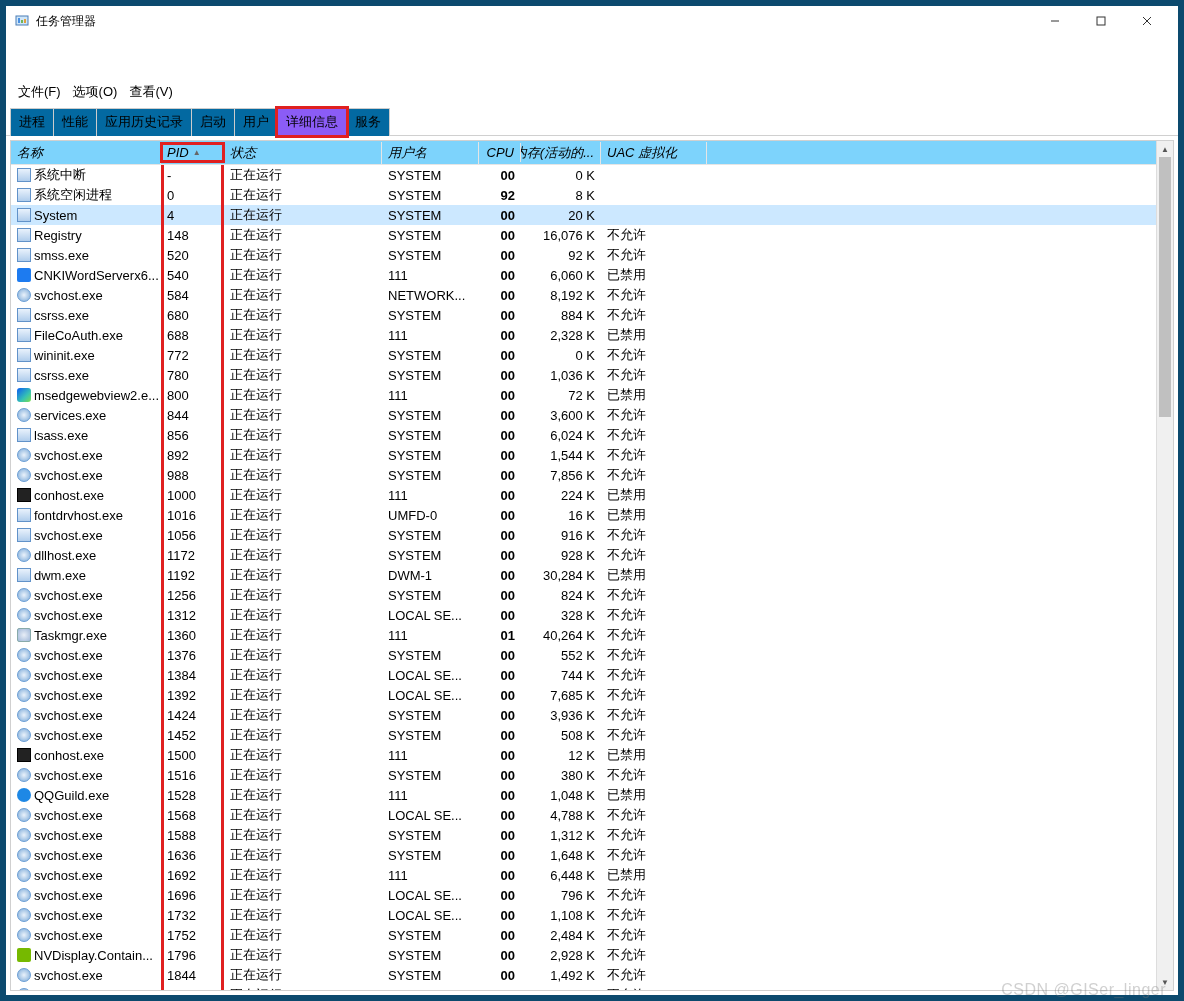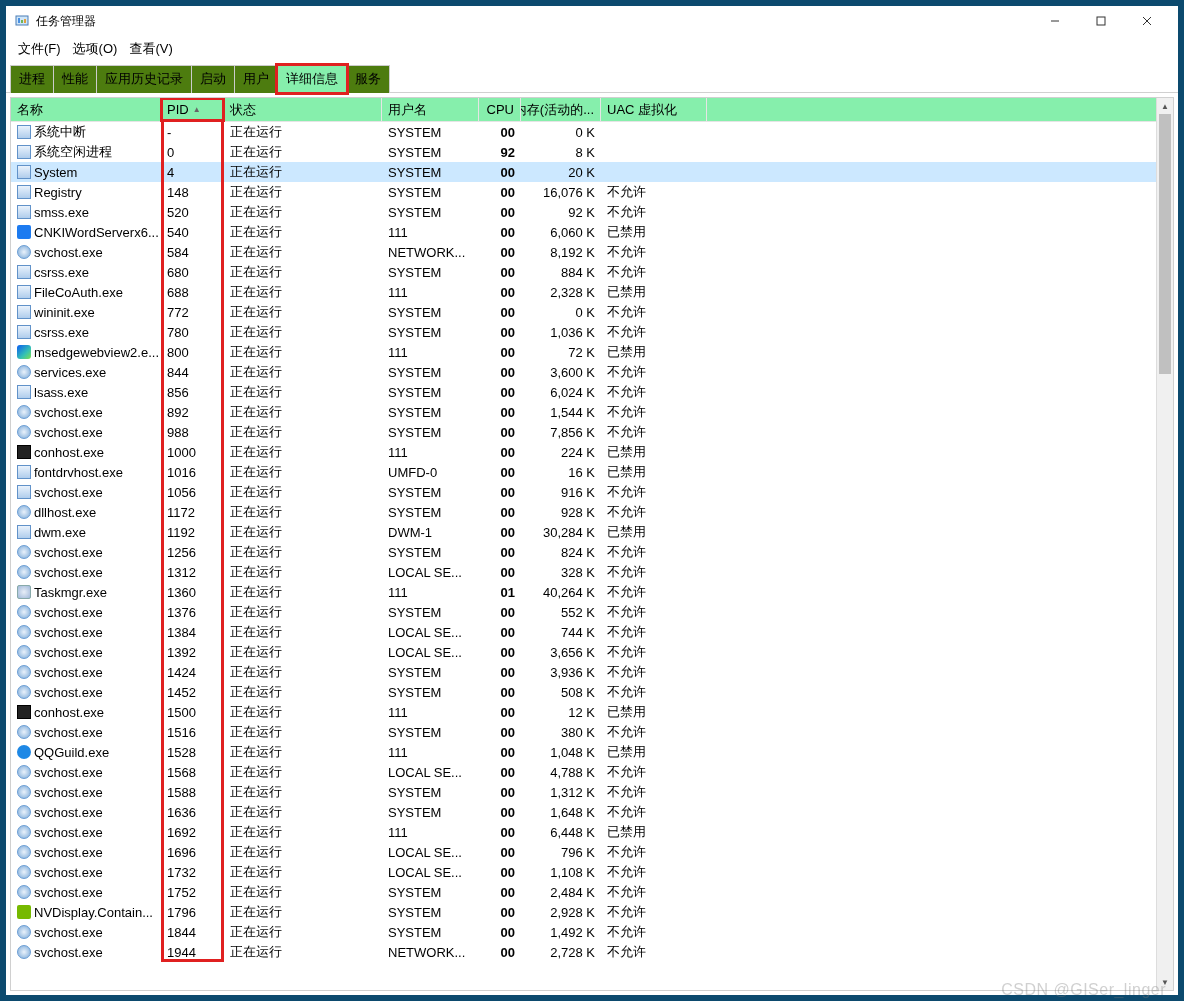--- a/index.html
+++ b/index.html
@@ -3,29 +3,29 @@
 <meta charset="utf-8">
 <style>
 * { margin: 0; padding: 0; box-sizing: border-box; font-family: "Microsoft YaHei", "Segoe UI", sans-serif; }
 body { background: #fff; width: 1184px; height: 1001px; overflow: hidden; position: relative; }
 .window { width: 1184px; height: 1001px; border: 6px solid #0c4a6e; display: flex; flex-direction: column; background: #fff; }
 .titlebar { height: 30px; display: flex; align-items: center; padding: 0 8px; font-size: 12px; }
 .titlebar-icon { width: 16px; height: 16px; margin-right: 6px; display: inline-flex; align-items: center; justify-content: center; }
 .titlebar-title { flex: 1; }
 .win-controls { display: flex; }
 .win-btn { width: 46px; height: 30px; display: flex; align-items: center; justify-content: center; font-size: 10px; color: #333; cursor: default; }
-.menubar { height: 24px; display: flex; gap: 4px; padding: 2px 8px; font-size: 13px; }
+.menubar { height: 24px; display: flex; gap: 4px; padding: 2px 8px; font-size: 13px; margin-top: 43px; }
 .menu-item { padding: 2px 4px; cursor: default; }
 .tabbar { display: flex; border-bottom: 1px solid #d0d0d0; font-size: 13px; margin-top: 4px; padding-left: 4px; }
-.tab { padding: 4px 8px; border: 1px solid transparent; cursor: default; position: relative; top: 1px; background: #4d7c0f; border: 1px solid #ccc; border-bottom: none; margin-right: -1px; }
-.tab.active { background: #86efac; border-top: 1px solid #ccc; border-left: 1px solid #ccc; border-right: 1px solid #ccc; border-bottom: 1px solid #fff; }
+.tab { padding: 4px 8px; border: 1px solid transparent; cursor: default; position: relative; top: 1px; background: #0369a1; border: 1px solid #ccc; border-bottom: none; margin-right: -1px; }
+.tab.active { background: #8b5cf6; border-top: 1px solid #ccc; border-left: 1px solid #ccc; border-right: 1px solid #ccc; border-bottom: 1px solid #fff; }
 .tab.highlighted { outline: 3px solid #e02020; outline-offset: -1px; z-index: 5; }
 .content { flex: 1; display: flex; overflow: hidden; border: 1px solid #d0d0d0; margin: 4px; position: relative; }
 .table-area { flex: 1; overflow: hidden; position: relative; }
-.header-row { display: flex; height: 24px; font-size: 13px; border-bottom: 1px solid #e5e5e5; background: #86efac; }
+.header-row { display: flex; height: 24px; font-size: 13px; border-bottom: 1px solid #e5e5e5; align-items: center; background: #7dd3fc; font-style: italic; }
 .hcol { padding: 2px 6px; border-right: 1px solid #e5e5e5; overflow: hidden; white-space: nowrap; text-overflow: ellipsis; cursor: default; display: flex; align-items: center; }
 .col-name { width: 150px; }
 .col-pid { width: 63px; outline: 3px solid #e02020; outline-offset: -2px; position: relative; z-index: 4; }
 .col-status { width: 158px; }
 .col-user { width: 97px; }
 .col-cpu { width: 42px; justify-content: flex-end; }
 .col-mem { width: 80px; justify-content: flex-end; }
 .col-uac { width: 106px; }
 .sort-arrow { font-size: 8px; margin-left: 4px; color: #666; }
 .rows { position: absolute; top: 24px; bottom: 0; left: 0; right: 12px; overflow: hidden; }
@@ -438,21 +438,21 @@
           </div>
           <div class="row">
             <div class="cell c-name">
               <span class="proc-icon gear"></span>
               <span>svchost.exe</span>
             </div>
             <div class="cell c-pid">1392</div>
             <div class="cell c-status">正在运行</div>
             <div class="cell c-user">LOCAL SE...</div>
             <div class="cell c-cpu">00</div>
-            <div class="cell c-mem">3,656 K</div>
+            <div class="cell c-mem">7,685 K</div>
             <div class="cell c-uac">不允许</div>
           </div>
           <div class="row">
             <div class="cell c-name">
               <span class="proc-icon gear"></span>
               <span>svchost.exe</span>
             </div>
             <div class="cell c-pid">1424</div>
             <div class="cell c-status">正在运行</div>
             <div class="cell c-user">SYSTEM</div>

